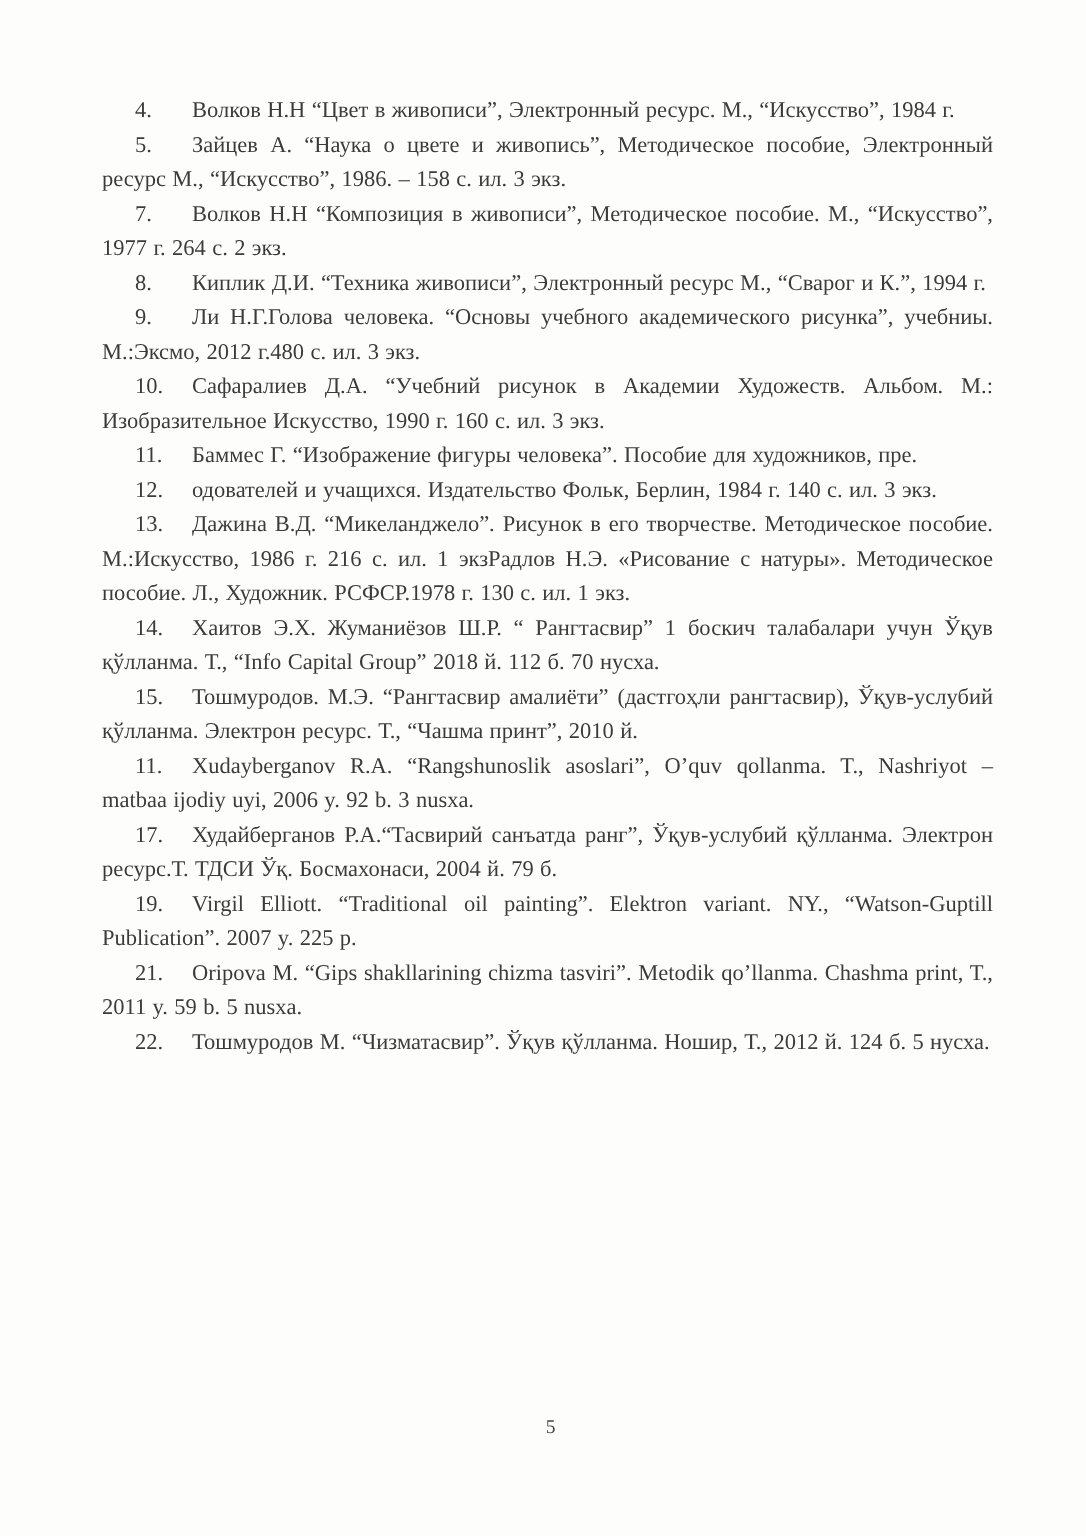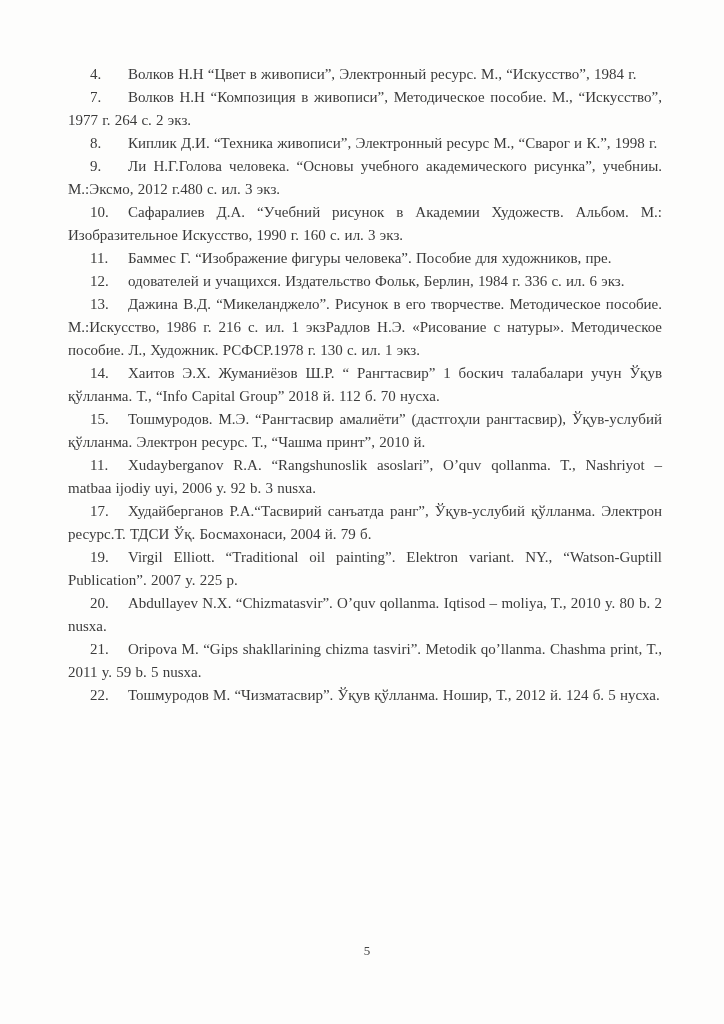--- a/index.html
+++ b/index.html
@@ -50,47 +50,47 @@
     transform: translateX(5px);
   }
 </style>
 </head>
 <body>
 
 <div class="page">
   <div class="content" id="entries">
   <p class="entry"><span class="num">4.</span><span class="txt">Волков Н.Н “Цвет в живописи”, Электронный ресурс. М., “Искусство”, 1984 г.</span></p>
 
+  <p class="entry"><span class="num">5.</span><span class="txt">Зайцев А. “Наука о цвете и живопись”, Методическое пособие, Электронный ресурс М., “Искусство”, 1986. – 158 с. ил. 3 экз.</span></p>
 
 
   <p class="entry"><span class="num">7.</span><span class="txt">Волков Н.Н “Композиция в живописи”, Методическое пособие. М., “Искусство”, 1977 г. 264 с. 2 экз.</span></p>
 
-  <p class="entry"><span class="num">8.</span><span class="txt">Киплик Д.И. “Техника живописи”, Электронный ресурс М., “Сварог и К.”, 1998 г.</span></p>
+  <p class="entry"><span class="num">8.</span><span class="txt">Киплик Д.И. “Техника живописи”, Электронный ресурс М., “Сварог и К.”, 1994 г.</span></p>
 
   <p class="entry"><span class="num">9.</span><span class="txt">Ли Н.Г.Голова человека. “Основы учебного академического рисунка”, учебниы. М.:Эксмо, 2012 г.480 с. ил. 3 экз.</span></p>
 
   <p class="entry"><span class="num">10.</span><span class="txt">Сафаралиев Д.А. “Учебний рисунок в Академии Художеств. Альбом. М.: Изобразительное Искусство, 1990 г. 160 с. ил. 3 экз.</span></p>
 
   <p class="entry"><span class="num">11.</span><span class="txt">Баммес Г. “Изображение фигуры человека”. Пособие для художников, пре.</span></p>
 
-  <p class="entry"><span class="num">12.</span><span class="txt">одователей и учащихся. Издательство Фольк, Берлин, 1984 г. 336 с. ил. 6 экз.</span></p>
+  <p class="entry"><span class="num">12.</span><span class="txt">одователей и учащихся. Издательство Фольк, Берлин, 1984 г. 140 с. ил. 3 экз.</span></p>
 
   <p class="entry"><span class="num">13.</span><span class="txt">Дажина В.Д. “Микеланджело”. Рисунок в его творчестве. Методическое пособие. М.:Искусство, 1986 г. 216 с. ил. 1 экзРадлов Н.Э. «Рисование с натуры». Методическое пособие. Л., Художник. РСФСР.1978 г. 130 с. ил. 1 экз.</span></p>
 
   <p class="entry"><span class="num">14.</span><span class="txt">Хаитов Э.Х. Жуманиёзов Ш.Р. “ Рангтасвир” 1 боскич талабалари учун Ўқув қўлланма. Т., “Info Capital Group” 2018 й. 112 б. 70 нусха.</span></p>
 
   <p class="entry"><span class="num">15.</span><span class="txt">Тошмуродов. М.Э. “Рангтасвир амалиёти” (дастгоҳли рангтасвир), Ўқув-услубий қўлланма. Электрон ресурс. Т., “Чашма принт”, 2010 й.</span></p>
 
   <p class="entry"><span class="num">11.</span><span class="txt">Xudayberganov R.A. “Rangshunoslik asoslari”, O’quv qollanma. T., Nashriyot – matbaa ijodiy uyi, 2006 y. 92 b. 3 nusxa.</span></p>
 
   <p class="entry"><span class="num">17.</span><span class="txt">Худайберганов Р.А.“Тасвирий санъатда ранг”, Ўқув-услубий қўлланма. Электрон ресурс.Т. ТДСИ Ўқ. Босмахонаси, 2004 й. 79 б.</span></p>
 
   <p class="entry"><span class="num">19.</span><span class="txt">Virgil Elliott. “Traditional oil painting”. Elektron variant. NY., “Watson-Guptill Publication”. 2007 y. 225 p.</span></p>
 
 
-  <p class="entry"><span class="num">20.</span><span class="txt">Abdullayev N.X. “Chizmatasvir”. O’quv qollanma. Iqtisod – moliya, T., 2010 y. 80 b. 2 nusxa.</span></p>
 
   <p class="entry"><span class="num">21.</span><span class="txt">Oripova M. “Gips shakllarining chizma tasviri”. Metodik qo’llanma. Chashma print, T., 2011 y. 59 b. 5 nusxa.</span></p>
 
   <p class="entry"><span class="num">22.</span><span class="txt">Тошмуродов М. “Чизматасвир”. Ўқув қўлланма. Ношир, Т., 2012 й. 124 б. 5 нусха.</span></p>
 </div>
   <div class="page-number">5</div>
 </div>
 
 </body></html>

